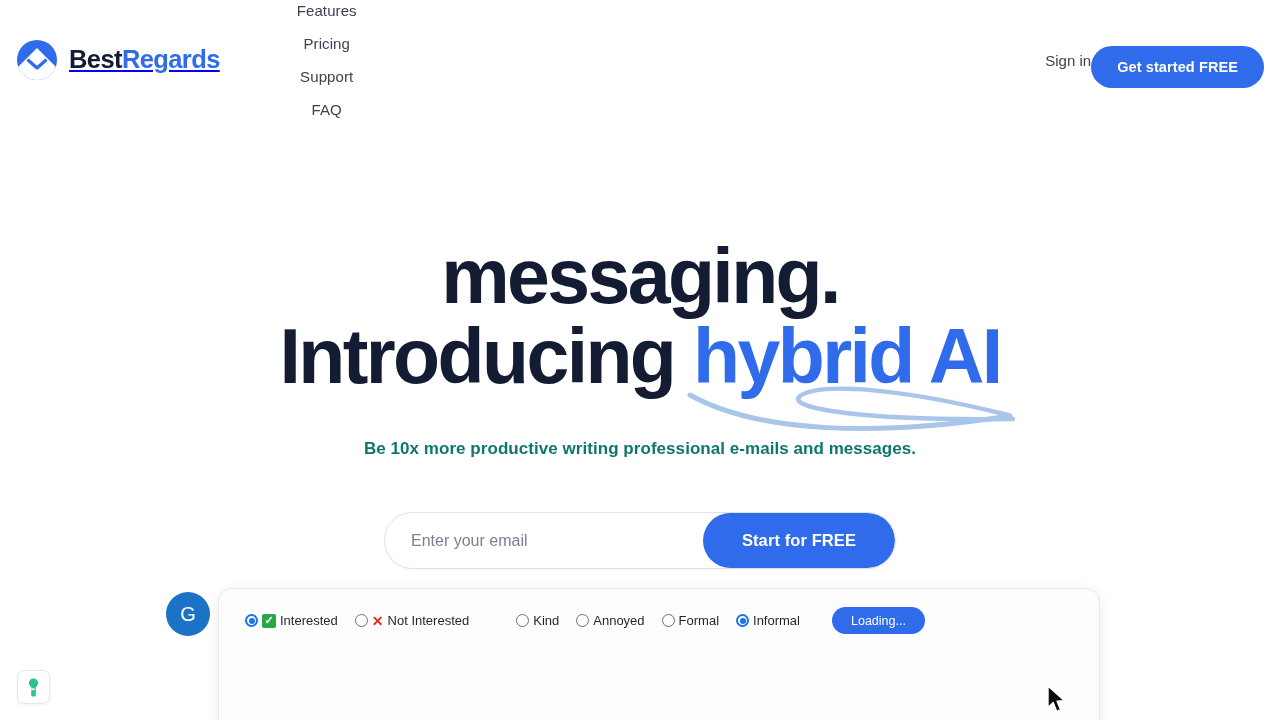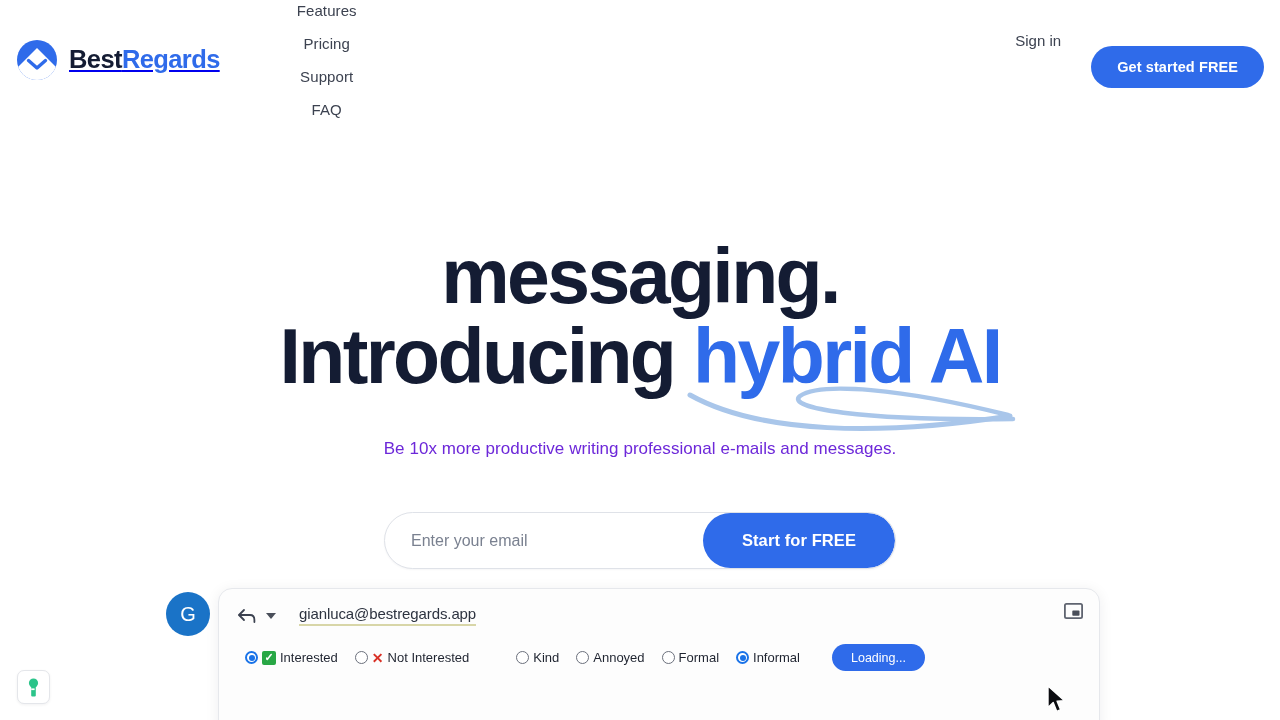--- a/index.html
+++ b/index.html
@@ -67,22 +67,21 @@
     text-decoration: none;
     padding: 8px 21px;
     white-space: nowrap;
     cursor: pointer;
     letter-spacing: 0.1px;
   }
 
   .header-right {
     margin-left: auto;
     display: flex;
-    align-items: flex-start;
-    gap: 30px;
+    align-items: center;
   }
 
   .signin-link {
     font-size: 15px;
     color: #3c4250;
     text-decoration: none;
     cursor: pointer;
     white-space: nowrap;
   }
 
@@ -136,22 +135,22 @@
     width: 1280px;
     height: 160px;
     pointer-events: none;
     overflow: visible;
   }
 
   .hero-sub {
     margin-top: 40px;
     font-size: 17px;
     line-height: 26px;
-    color: #6d28d9;
-    font-weight: 400;
+    color: #0f766e;
+    font-weight: 700;
     letter-spacing: 0.05px;
   }
 
   
   .signup-form {
     margin: 50px auto 0;
     width: 512px;
     height: 57px;
     border: 1px solid #dfe2e8;
     border-radius: 999px;
@@ -433,33 +432,20 @@
   </form>
 
 </main>
 
 <section class="preview-wrap">
 
   <div class="preview-avatar">G</div>
 
   <div class="preview-card">
 
-    <div class="card-topbar">
-      <svg class="reply-icon" viewBox="0 0 20 18">
-        <path d="M7 3 L2 8 L7 13" fill="none" stroke="#3c4250" stroke-width="1.8" stroke-linecap="round" stroke-linejoin="round"></path>
-        <path d="M2.4 8 L13 8 C16 8 17.4 9.8 17.4 13 L17.4 15" fill="none" stroke="#3c4250" stroke-width="1.8" stroke-linecap="round" stroke-linejoin="round"></path>
-      </svg>
-      <span class="caret-down"></span>
-      <span class="recipient">gianluca@bestregards.app</span>
-
-      <svg class="pip-icon" viewBox="0 0 19 16">
-        <rect x="0.9" y="0.9" width="17.2" height="14.2" rx="1.6" fill="none" stroke="#5f6470" stroke-width="1.8"></rect>
-        <rect x="8.3" y="7.6" width="7.2" height="5.2" rx="0.8" fill="#4a4f5a"></rect>
-      </svg>
-    </div>
 
     <div class="card-controls">
 
       <label class="opt">
         <span class="radio on"></span>
         <span class="emoji-yes">✓</span>
         <span>Interested</span>
       </label>
 
       <span class="gap-sm"></span>

